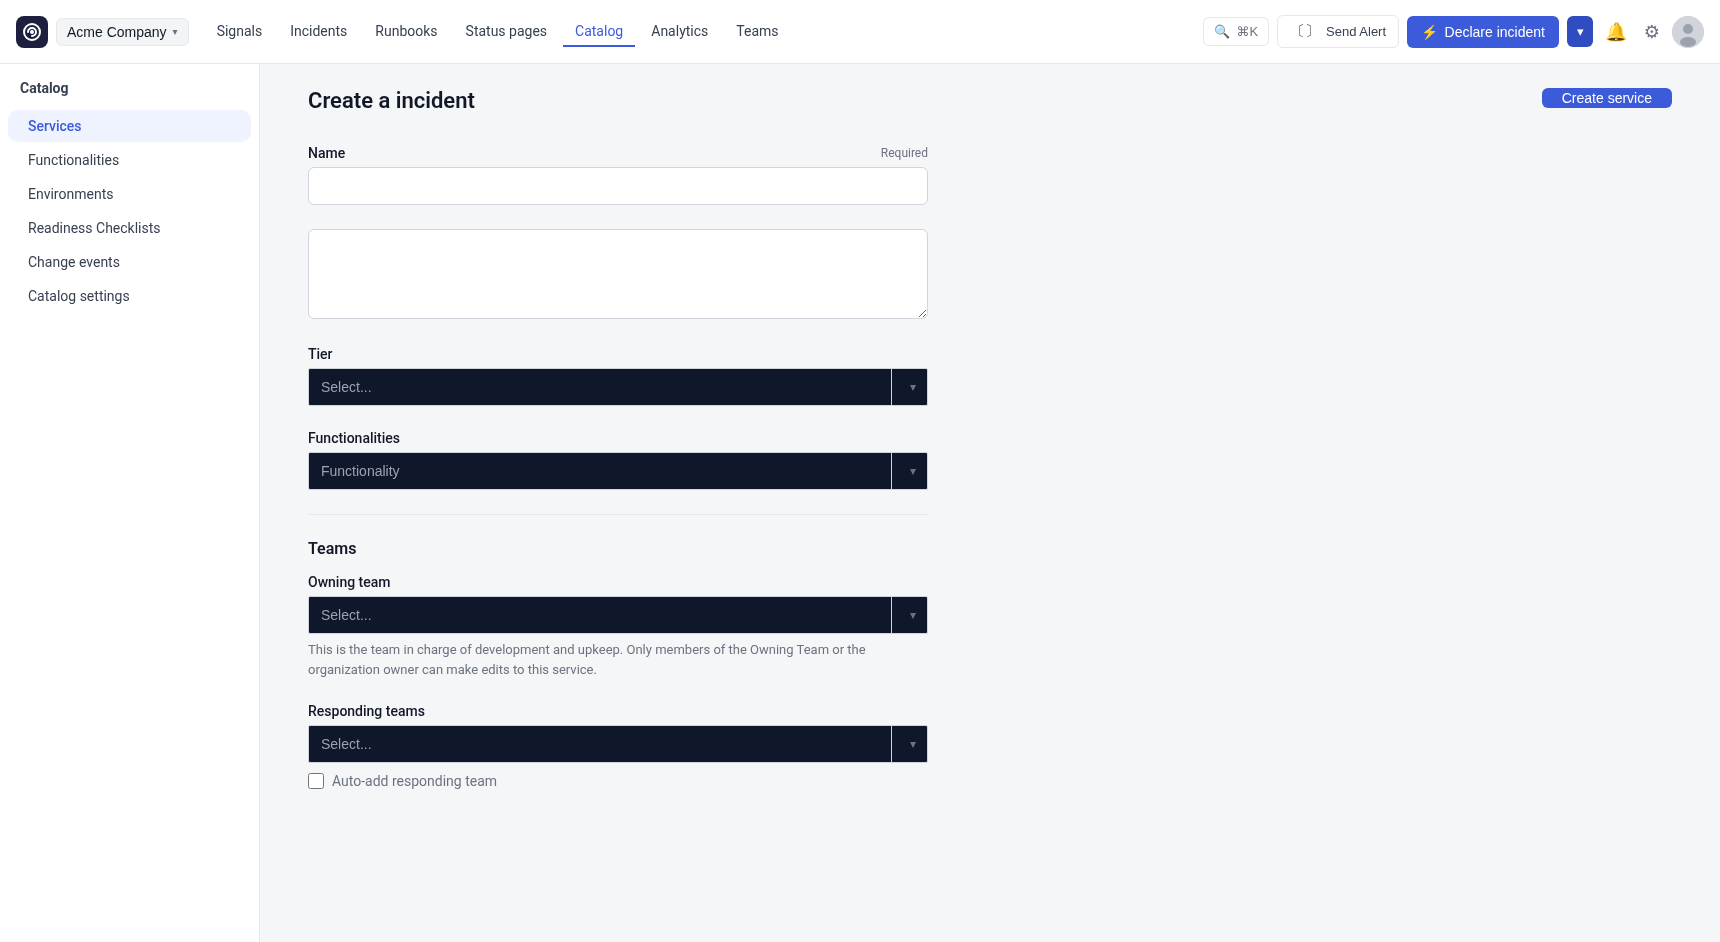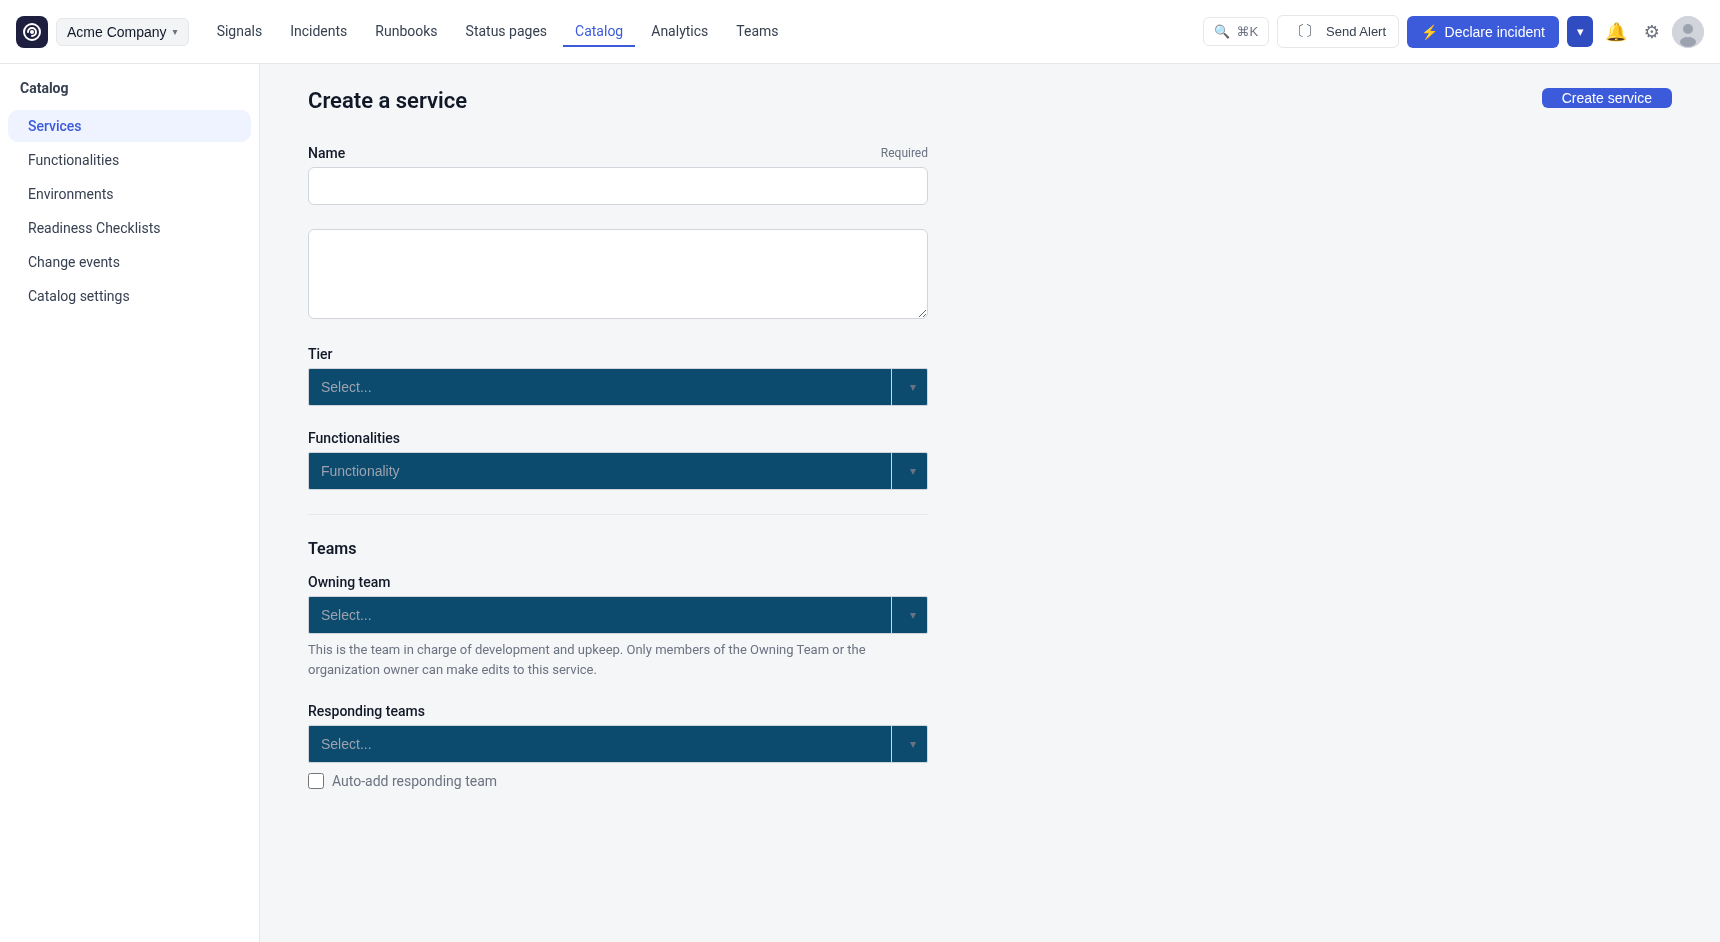--- a/index.html
+++ b/index.html
@@ -132,21 +132,21 @@
       border: 1px solid #d1d5db; border-radius: 6px;
       font-size: 14px; background: #fff; outline: none;
       color: #111827; resize: vertical; min-height: 90px;
     }
     .select-wrapper {
       position: relative; width: 100%;
     }
     .select-wrapper select {
       width: 100%; padding: 10px 36px 10px 12px;
       border: 1px solid #d1d5db; border-radius: 2px;
-      font-size: 14px; background: #0c4a6e; outline: none;
+      font-size: 14px; background: #0f172a; outline: none;
       color: #9ca3af; appearance: none; cursor: pointer;
     }
     .select-wrapper .chevron-icon {
       position: absolute; right: 12px; top: 50%;
       transform: translateY(-50%); pointer-events: none;
       color: #6b7280; font-size: 12px;
     }
     .select-divider {
       position: absolute; right: 36px; top: 0; bottom: 0;
       width: 1px; background: #d1d5db;
@@ -237,21 +237,21 @@
     <div class="sidebar-item active">Services</div>
     <div class="sidebar-item">Functionalities</div>
     <div class="sidebar-item">Environments</div>
     <div class="sidebar-item">Readiness Checklists</div>
     <div class="sidebar-item">Change events</div>
     <div class="sidebar-item">Catalog settings</div>
   </aside>
 
   <main class="main">
     <div class="page-header">
-      <h1 class="page-title">Create a service</h1>
+      <h1 class="page-title">Create a incident</h1>
       <button class="create-service-btn">Create service</button>
     </div>
 
     <div class="form-container">
 
       <div class="form-group">
         <div class="form-label-row">
           <label class="form-label">Name</label>
           <span class="form-required">Required</span>
         </div>

